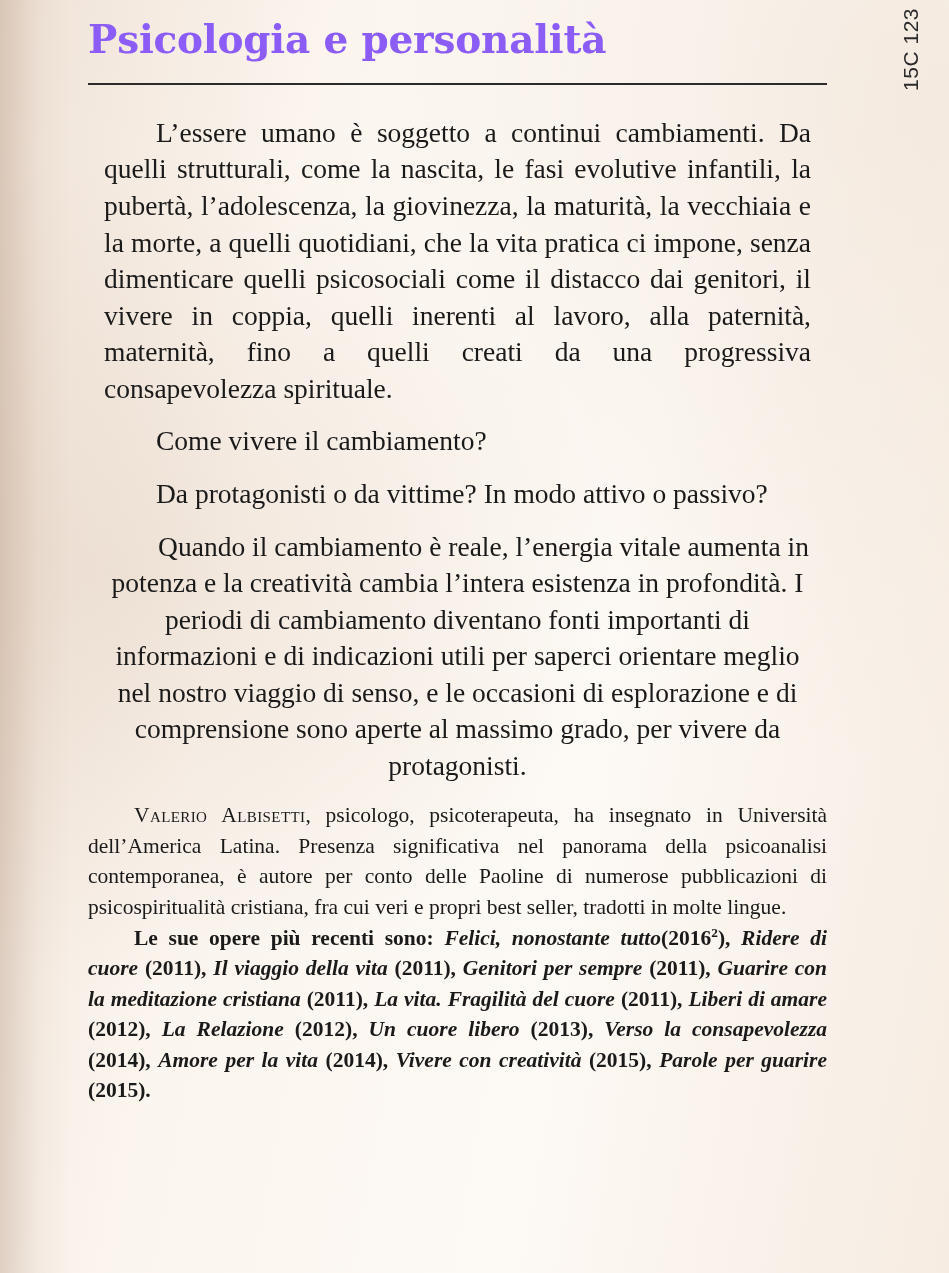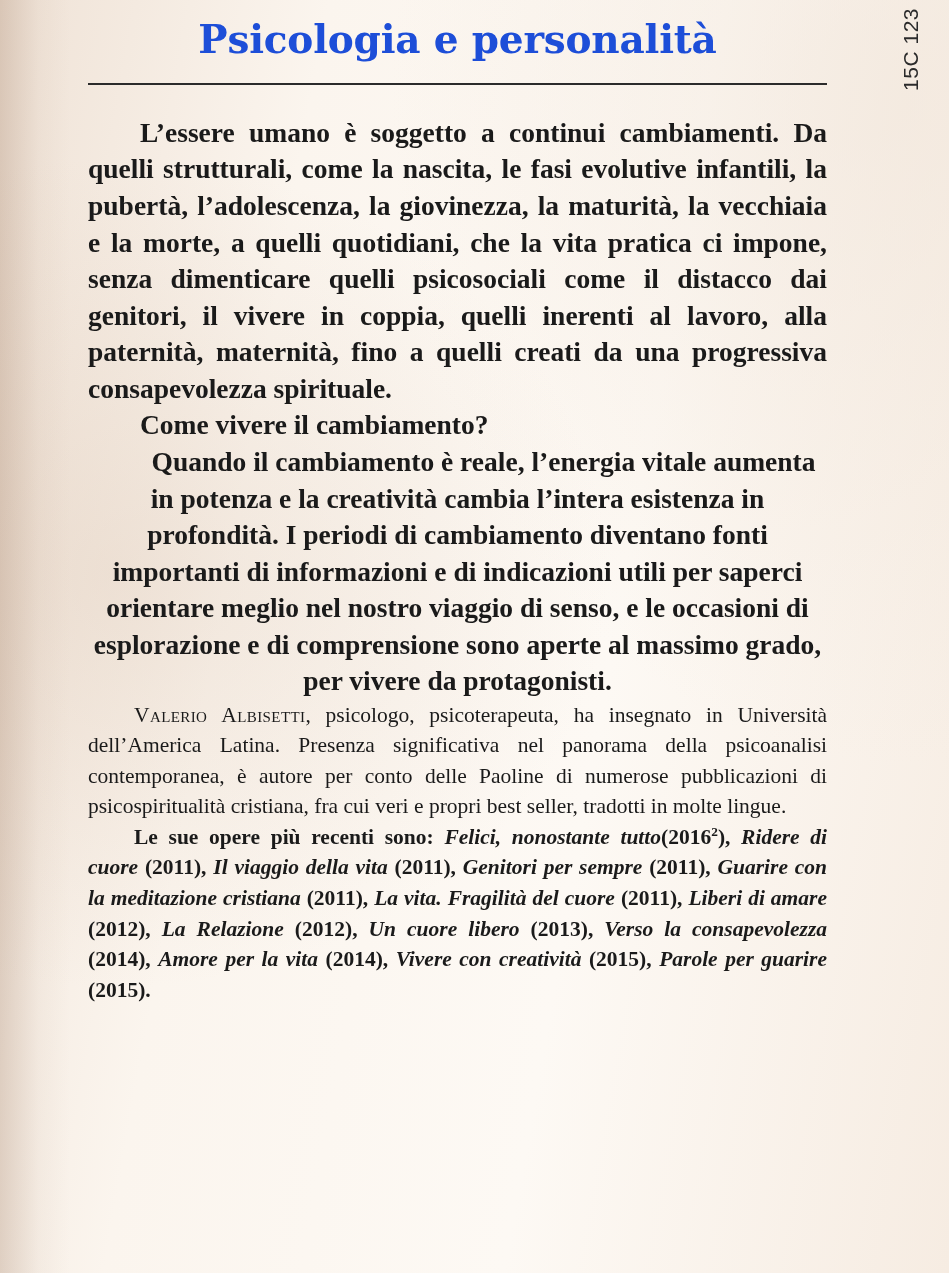--- a/index.html
+++ b/index.html
@@ -57,43 +57,42 @@
   .content {
     position: absolute;
     left: 88px;
     right: 122px;
     top: 0;
   }
 
   .title {
     font-family: "DejaVu Serif", "Liberation Serif", serif;
     font-weight: bold;
-    color: #1d4ed8;
+    color: #8b5cf6;
     font-size: 39px;
-    text-align: center;
+    text-align: left;
     letter-spacing: -0.2px;
     margin: 18px 0 0 0;
     line-height: 1.1;
   }
 
   .rule {
     height: 2px;
     background: #2b2b2b;
     margin: 22px 0 30px 0;
   }
 
   .body-text p {
     font-size: 27.5px;
     line-height: 1.33;
-    margin: 0;
+    margin: 16px;
     text-align: justify;
     text-justify: inter-word;
     text-indent: 52px;
     hyphens: auto;
-    font-weight: bold;
   }
   .body-text p.last {
     text-align: center;
   }
 
   .bio {
   }
   .bio p {
     font-size: 21.5px;
     line-height: 1.42;
@@ -126,20 +125,21 @@
 
   <div class="content">
 
     <h1 class="title">Psicologia e personalità</h1>
 
     <div class="rule"></div>
 
     <div class="body-text">
       <p>L’essere umano è soggetto a continui cambiamenti. Da quelli strutturali, come la nascita, le fasi evolutive infantili, la pubertà, l’adolescenza, la giovinezza, la maturità, la vecchiaia e la morte, a quelli quotidiani, che la vita pratica ci impone, senza dimenticare quelli psicosociali come il distacco dai genitori, il vivere in coppia, quelli inerenti al lavoro, alla paternità, maternità, fino a quelli creati da una progressiva consapevolezza spirituale.</p>
       <p>Come vivere il cambiamento?</p>
+      <p>Da protagonisti o da vittime? In modo attivo o passivo?</p>
       <p class="last">Quando il cambiamento è reale, l’energia vitale aumenta in potenza e la creatività cambia l’intera esistenza in profondità. I periodi di cambiamento diventano fonti importanti di informazioni e di indicazioni utili per saperci orientare meglio nel nostro viaggio di senso, e le occasioni di esplorazione e di comprensione sono aperte al massimo grado, per vivere da protagonisti.</p>
     </div>
 
     <div class="bio">
       <p class="first"><span class="smallcaps">Valerio Albisetti</span><span>, psicologo, psicoterapeuta, ha insegnato in Università dell’America Latina. Presenza significativa nel panorama della psicoanalisi contemporanea, è autore per conto delle Paoline di numerose pubblicazioni di psicospiritualità cristiana, fra cui veri e propri best seller, tradotti in molte lingue.</span></p>
       <p class="works"><span>Le sue opere più recenti sono: </span><span id="works-list"><span class="it">Felici, nonostante tutto</span><span>(2016</span><sup>2</sup><span>), </span><span class="it">Ridere di cuore</span><span> (2011), </span><span class="it">Il viaggio della vita</span><span> (2011), </span><span class="it">Genitori per sempre</span><span> (2011), </span><span class="it">Guarire con la meditazione cristiana</span><span> (2011), </span><span class="it">La vita. Fragilità del cuore</span><span> (2011), </span><span class="it">Liberi di amare</span><span> (2012), </span><span class="it">La Relazione</span><span> (2012), </span><span class="it">Un cuore libero</span><span> (2013), </span><span class="it">Verso la consapevolezza</span><span> (2014), </span><span class="it">Amore per la vita</span><span> (2014), </span><span class="it">Vivere con creatività</span><span> (2015), </span><span class="it">Parole per guarire</span><span> (2015).</span></span></p>
     </div>
 
   </div>
 </div>

